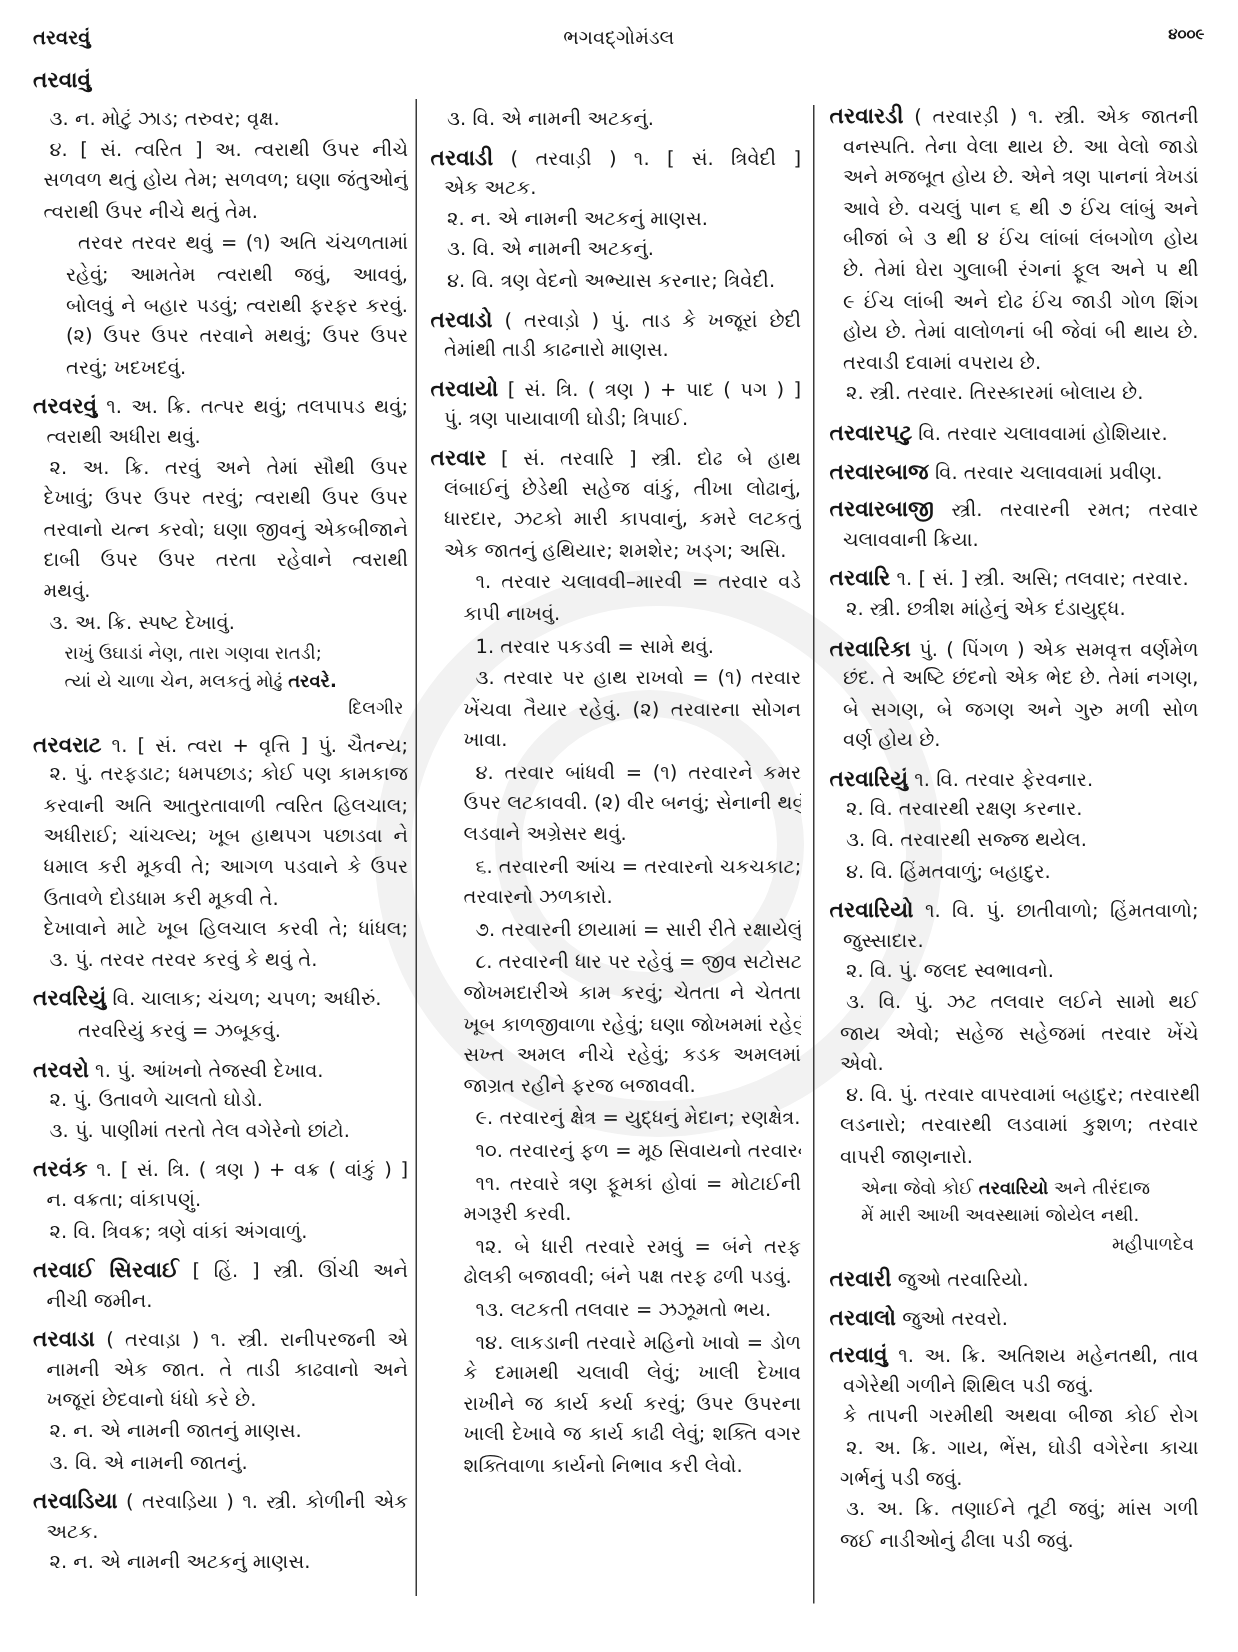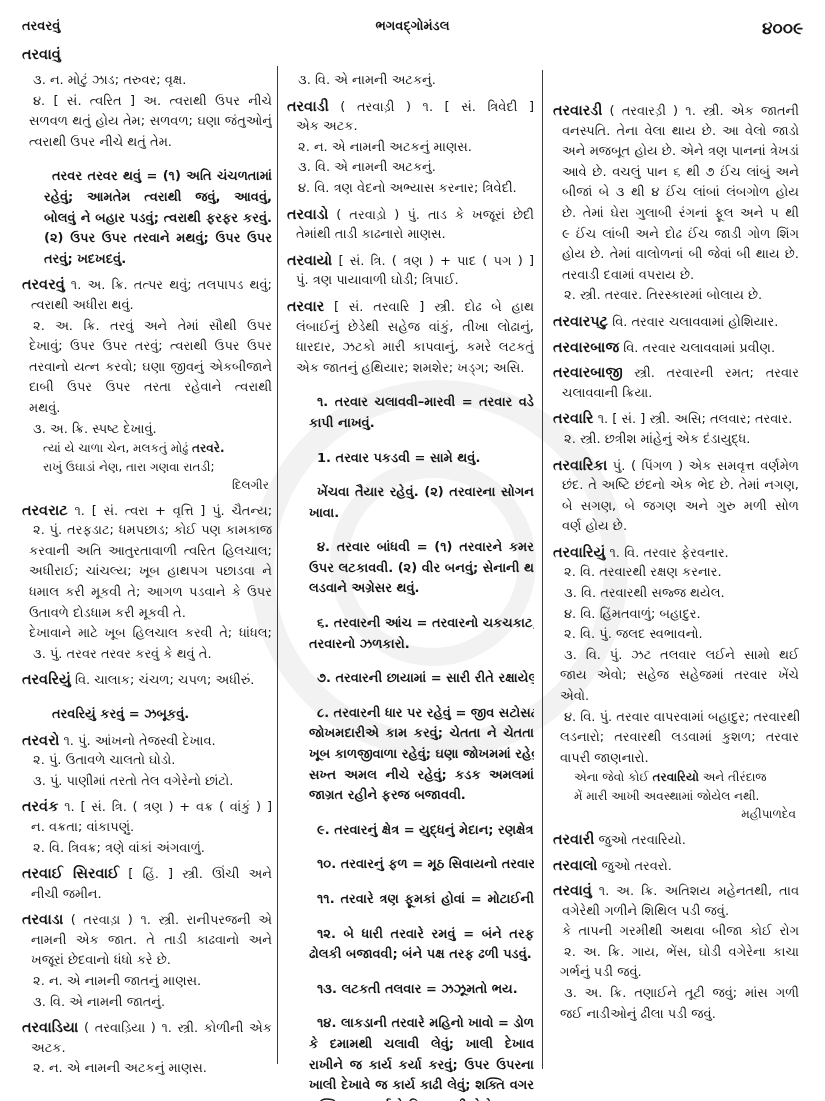--- a/index.html
+++ b/index.html
@@ -6,50 +6,50 @@
   body {
     width: 825px; height: 1101px; position: relative; overflow: hidden;
     font-family: "DejaVu Sans", sans-serif; color: #161616; font-size: 13px;
   }
   .watermark { position: absolute; border-radius: 50%; border: 24px solid #f2f2f2; pointer-events: none; }
   .wm1 { left: 250px; top: 380px; width: 330px; height: 330px; }
   .wm2 { left: 330px; top: 460px; width: 170px; height: 170px; border-width: 18px; }
 
   .header { position: absolute; left: 0; top: 18px; width: 825px; height: 22px; }
   .guide-left { position: absolute; left: 22px; top: 0; font-weight: bold; font-size: 13px; }
-  .title { position: absolute; left: 0; width: 825px; top: 0; text-align: center; font-weight: bold; font-size: 13px; }
-  .pageno { position: absolute; right: 22px; top: 0; font-weight: bold; font-size: 17px; }
+  .title { position: absolute; left: 0; width: 825px; top: 0; text-align: center; font-weight: normal; font-size: 13px; }
+  .pageno { position: absolute; right: 22px; top: 0; font-weight: bold; font-size: 10px; }
   .guide-second { position: absolute; left: 22px; top: 46px; font-weight: bold; font-size: 14.5px; }
 
   .divider { position: absolute; width: 1px; background: #3a3a3a; }
   .div1 { left: 277px; top: 66px; height: 998px; }
   .div2 { left: 542px; top: 70px; height: 999px; }
 
   .col { position: absolute; }
   .col0 { left: 22px; top: 70px; width: 250px; }
   .col1 { left: 287px; top: 70px; width: 247px; }
-  .col2 { left: 553px; top: 68px; width: 246px; margin-top: 32px; }
+  .col2 { left: 553px; top: 68px; width: 246px; }
 
   .ln {
     height: 20.6px; line-height: 20.6px; white-space: nowrap; overflow: hidden;
     text-align: justify; text-align-last: justify;
   }
   .ln.last { text-align-last: left; }
   .hw { font-weight: bold; font-size: 14.5px; }
   .b { font-weight: bold; }
 
   .blk.entry { margin-top: 5px; }
   .col .blk:first-child { margin-top: 0; }
   .entry .ln { padding-left: 9px; }
   .entry .ln:first-child { padding-left: 0; }
 
   .sense .ln { padding-left: 7px; }
   .sense .ln:first-child { padding-left: 11px; }
 
-  .idiom { margin-top: 14px; font-weight: bold; }
+  .idiom { margin-top: 1px; }
   .idiom .ln { padding-left: 22px; }
   .idiom .ln:first-child { padding-left: 30px; }
 
   .quote .ln {
     padding-left: 21px; height: 18.5px; line-height: 18.5px; font-size: 12px;
     text-align: left; text-align-last: left;
   }
   .quote .author { text-align: right; text-align-last: right; padding-right: 3px; padding-left: 0; }
 </style>
 </head>
@@ -92,22 +92,22 @@
       <div class="ln"><span>૨. અ. ક્રિ. તરવું અને તેમાં સૌથી ઉપર</span></div>
       <div class="ln"><span>દેખાવું; ઉપર ઉપર તરવું; ત્વરાથી ઉપર ઉપર</span></div>
       <div class="ln"><span>તરવાનો યત્ન કરવો; ઘણા જીવનું એકબીજાને</span></div>
       <div class="ln"><span>દાબી ઉપર ઉપર તરતા રહેવાને ત્વરાથી</span></div>
       <div class="ln last"><span>મથવું.</span></div>
     </div>
     <div class="blk sense">
       <div class="ln last"><span>૩. અ. ક્રિ. સ્પષ્ટ દેખાવું.</span></div>
     </div>
     <div class="blk quote">
+      <div class="ln"><span>રાખું ઉઘાડાં નેણ, તારા ગણવા રાતડી;</span></div>
       <div class="ln last"><span>ત્યાં યે ચાળા ચેન, મલકતું મોઢું </span><span class="b">તરવરે.</span></div>
-      <div class="ln"><span>રાખું ઉઘાડાં નેણ, તારા ગણવા રાતડી;</span></div>
       <div class="ln author last">દિલગીર</div>
     </div>
     <div class="blk entry">
       <div class="ln"><span class="hw">તરવરાટ</span> <span>૧. [ સં. ત્વરા + વૃત્તિ ] પું. ચૈતન્ય;</span></div>
     </div>
     <div class="blk sense">
       <div class="ln"><span>૨. પું. તરફડાટ; ધમપછાડ; કોઈ પણ કામકાજ</span></div>
       <div class="ln"><span>કરવાની અતિ આતુરતાવાળી ત્વરિત હિલચાલ;</span></div>
       <div class="ln"><span>અધીરાઈ; ચાંચલ્ય; ખૂબ હાથપગ પછાડવા ને</span></div>
       <div class="ln"><span>ધમાલ કરી મૂકવી તે; આગળ પડવાને કે ઉપર</span></div>
@@ -194,20 +194,21 @@
       <div class="ln last"><span>એક જાતનું હથિયાર; શમશેર; ખડ્ગ; અસિ.</span></div>
     </div>
     <div class="blk idiom">
       <div class="ln"><span>૧. તરવાર ચલાવવી–મારવી = તરવાર વડે</span></div>
       <div class="ln last"><span>કાપી નાખવું.</span></div>
     </div>
     <div class="blk idiom">
       <div class="ln last"><span>1. તરવાર પકડવી = સામે થવું.</span></div>
     </div>
     <div class="blk idiom">
+      <div class="ln"><span>૩. તરવાર પર હાથ રાખવો = (૧) તરવાર</span></div>
       <div class="ln"><span>ખેંચવા તૈયાર રહેવું. (૨) તરવારના સોગન</span></div>
       <div class="ln last"><span>ખાવા.</span></div>
     </div>
     <div class="blk idiom">
       <div class="ln"><span>૪. તરવાર બાંધવી = (૧) તરવારને કમર</span></div>
       <div class="ln"><span>ઉપર લટકાવવી. (૨) વીર બનવું; સેનાની થવું;</span></div>
       <div class="ln last"><span>લડવાને અગ્રેસર થવું.</span></div>
     </div>
     <div class="blk idiom">
       <div class="ln"><span>૬. તરવારની આંચ = તરવારનો ચકચકાટ;</span></div>
@@ -224,20 +225,21 @@
       <div class="ln last"><span>જાગ્રત રહીને ફરજ બજાવવી.</span></div>
     </div>
     <div class="blk idiom">
       <div class="ln last"><span>૯. તરવારનું ક્ષેત્ર = યુદ્ધનું મેદાન; રણક્ષેત્ર.</span></div>
     </div>
     <div class="blk idiom">
       <div class="ln"><span>૧૦. તરવારનું ફળ = મૂઠ સિવાયનો તરવારનો</span></div>
     </div>
     <div class="blk idiom">
       <div class="ln"><span>૧૧. તરવારે ત્રણ ફૂમકાં હોવાં = મોટાઈની</span></div>
+      <div class="ln last"><span>મગરૂરી કરવી.</span></div>
     </div>
     <div class="blk idiom">
       <div class="ln"><span>૧૨. બે ધારી તરવારે રમવું = બંને તરફ</span></div>
       <div class="ln last"><span>ઢોલકી બજાવવી; બંને પક્ષ તરફ ઢળી પડવું.</span></div>
     </div>
     <div class="blk idiom">
       <div class="ln last"><span>૧૩. લટકતી તલવાર = ઝઝૂમતો ભય.</span></div>
     </div>
     <div class="blk idiom">
       <div class="ln"><span>૧૪. લાકડાની તરવારે મહિનો ખાવો = ડોળ</span></div>
@@ -289,20 +291,24 @@
     </div>
     <div class="blk sense">
       <div class="ln last"><span>૨. વિ. તરવારથી રક્ષણ કરનાર.</span></div>
     </div>
     <div class="blk sense">
       <div class="ln last"><span>૩. વિ. તરવારથી સજ્જ થયેલ.</span></div>
     </div>
     <div class="blk sense">
       <div class="ln last"><span>૪. વિ. હિંમતવાળું; બહાદુર.</span></div>
     </div>
+    <div class="blk entry">
+      <div class="ln"><span class="hw">તરવારિયો</span> <span>૧. વિ. પું. છાતીવાળો; હિંમતવાળો;</span></div>
+      <div class="ln last"><span>જુસ્સાદાર.</span></div>
+    </div>
     <div class="blk sense">
       <div class="ln last"><span>૨. વિ. પું. જલદ સ્વભાવનો.</span></div>
     </div>
     <div class="blk sense">
       <div class="ln"><span>૩. વિ. પું. ઝટ તલવાર લઈને સામો થઈ</span></div>
       <div class="ln"><span>જાય એવો; સહેજ સહેજમાં તરવાર ખેંચે</span></div>
       <div class="ln last"><span>એવો.</span></div>
     </div>
     <div class="blk sense">
       <div class="ln"><span>૪. વિ. પું. તરવાર વાપરવામાં બહાદુર; તરવારથી</span></div>

